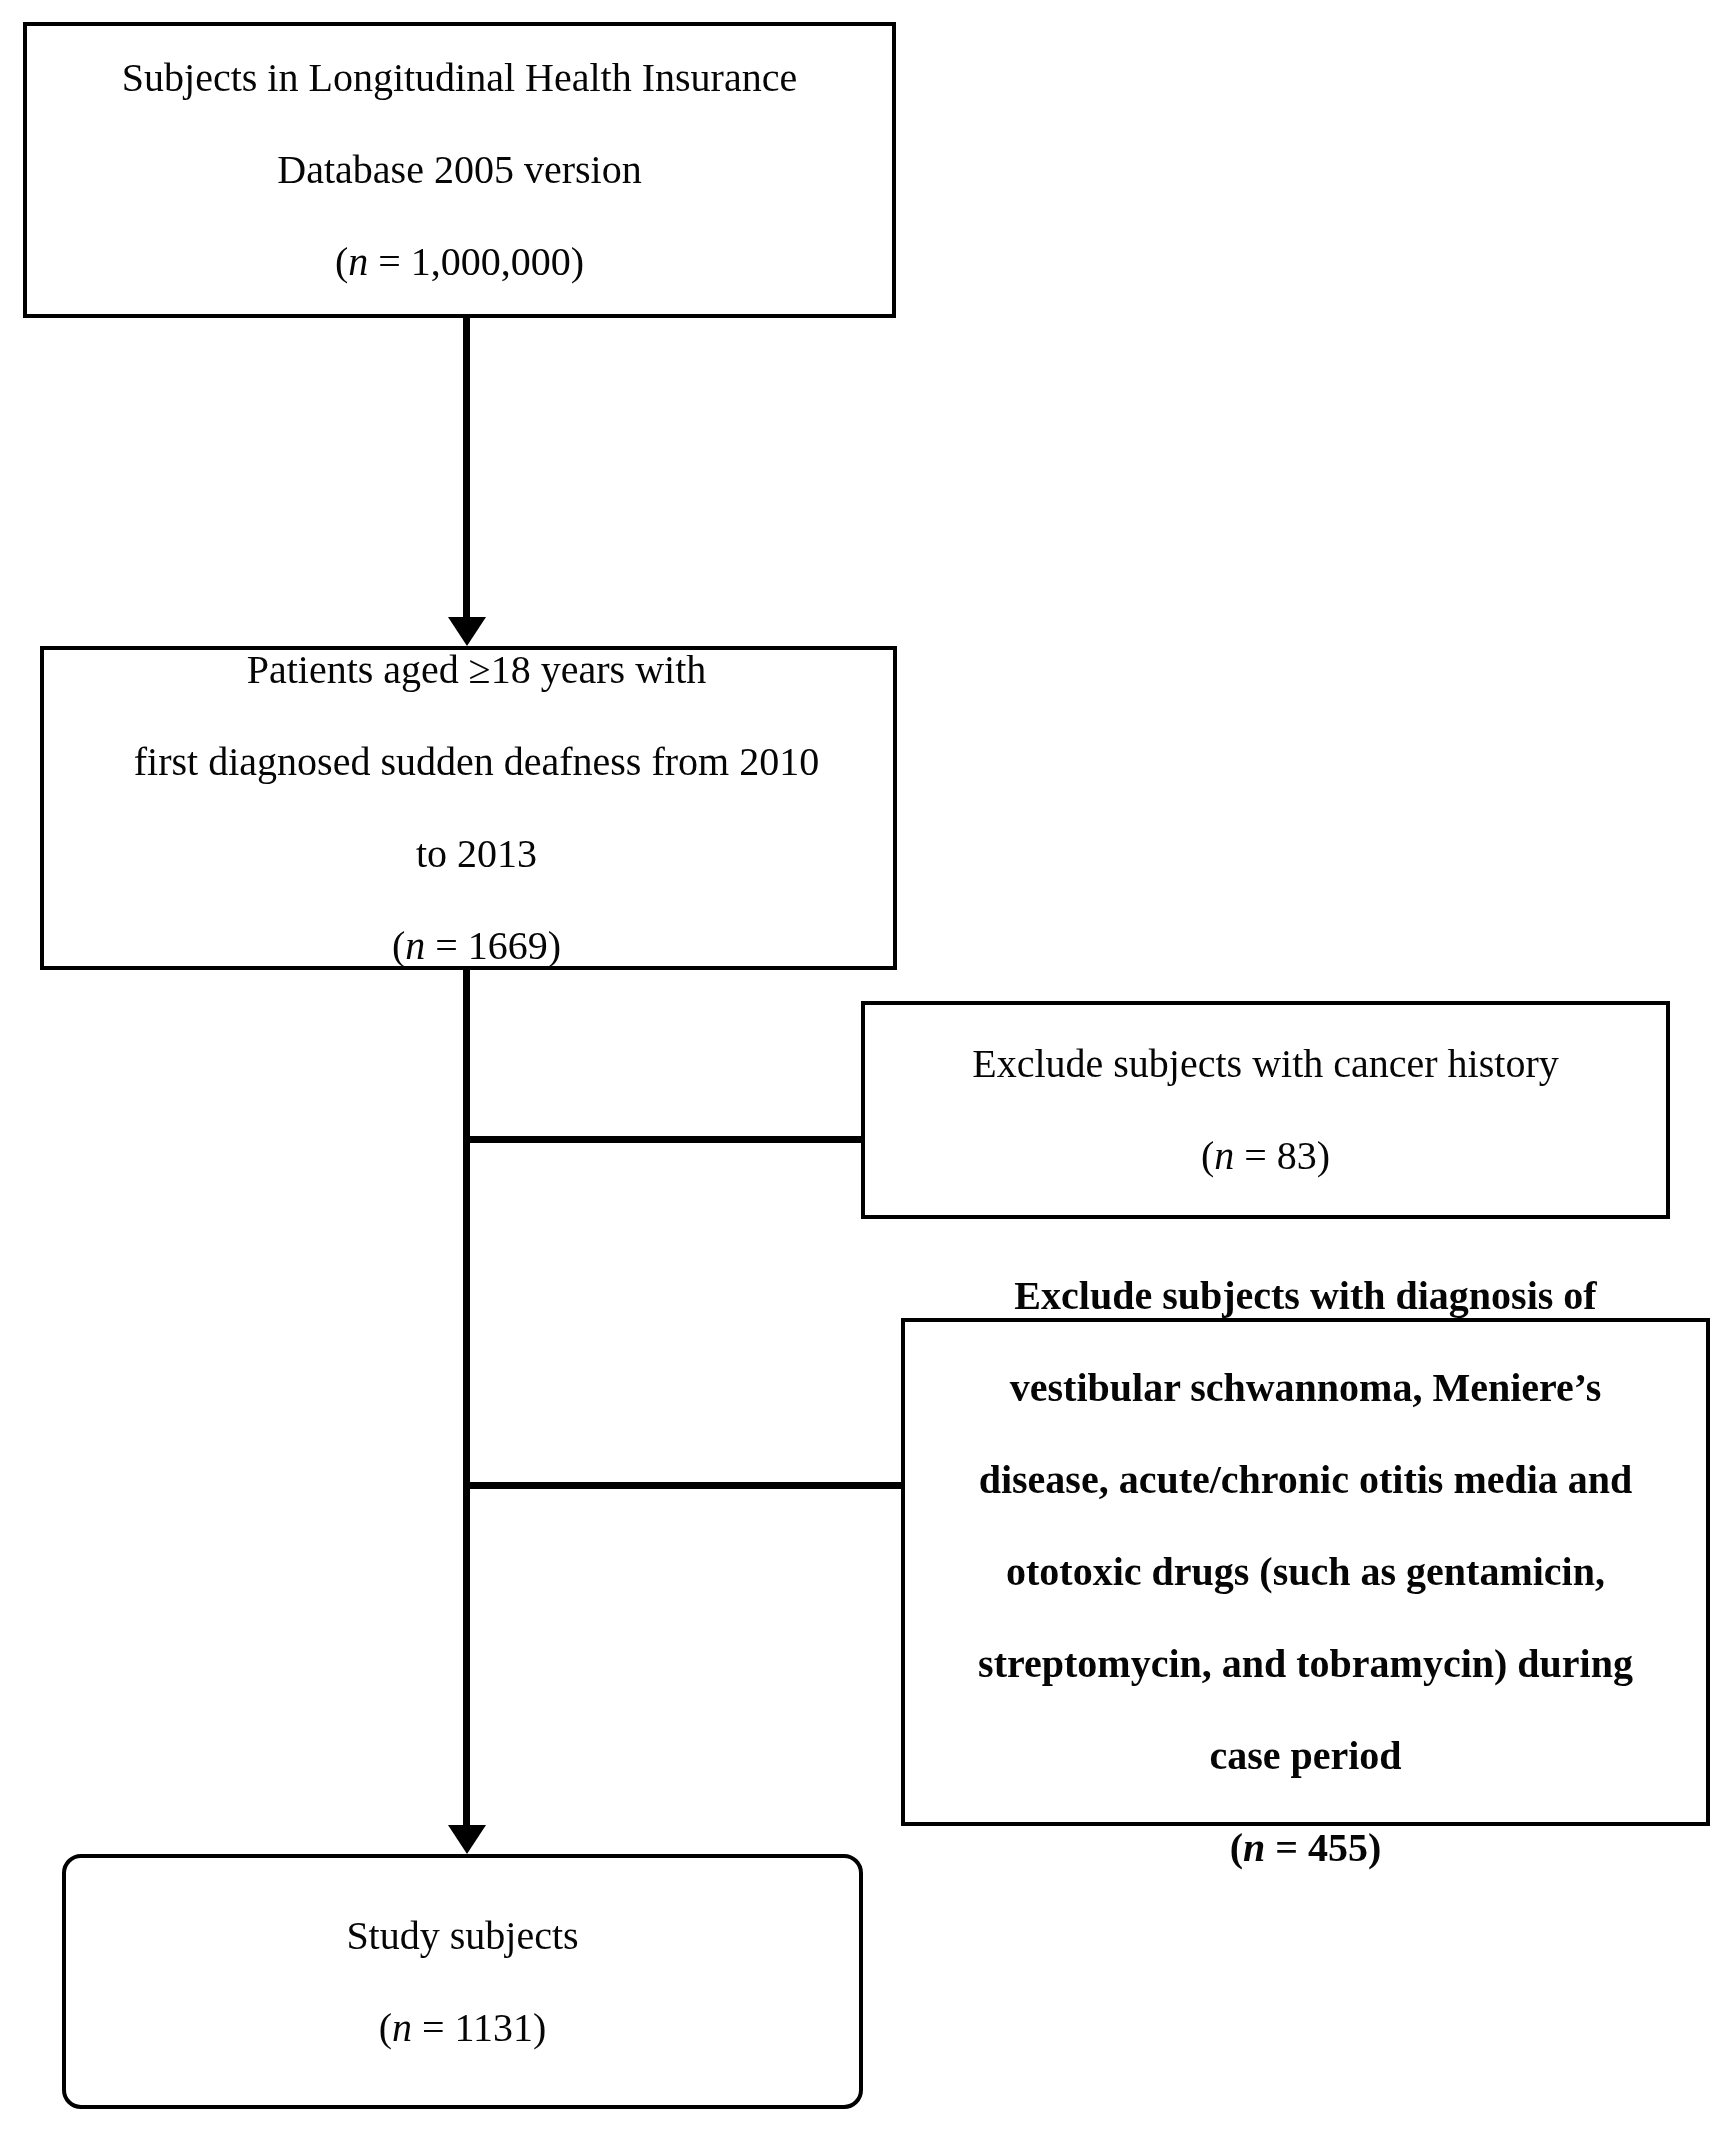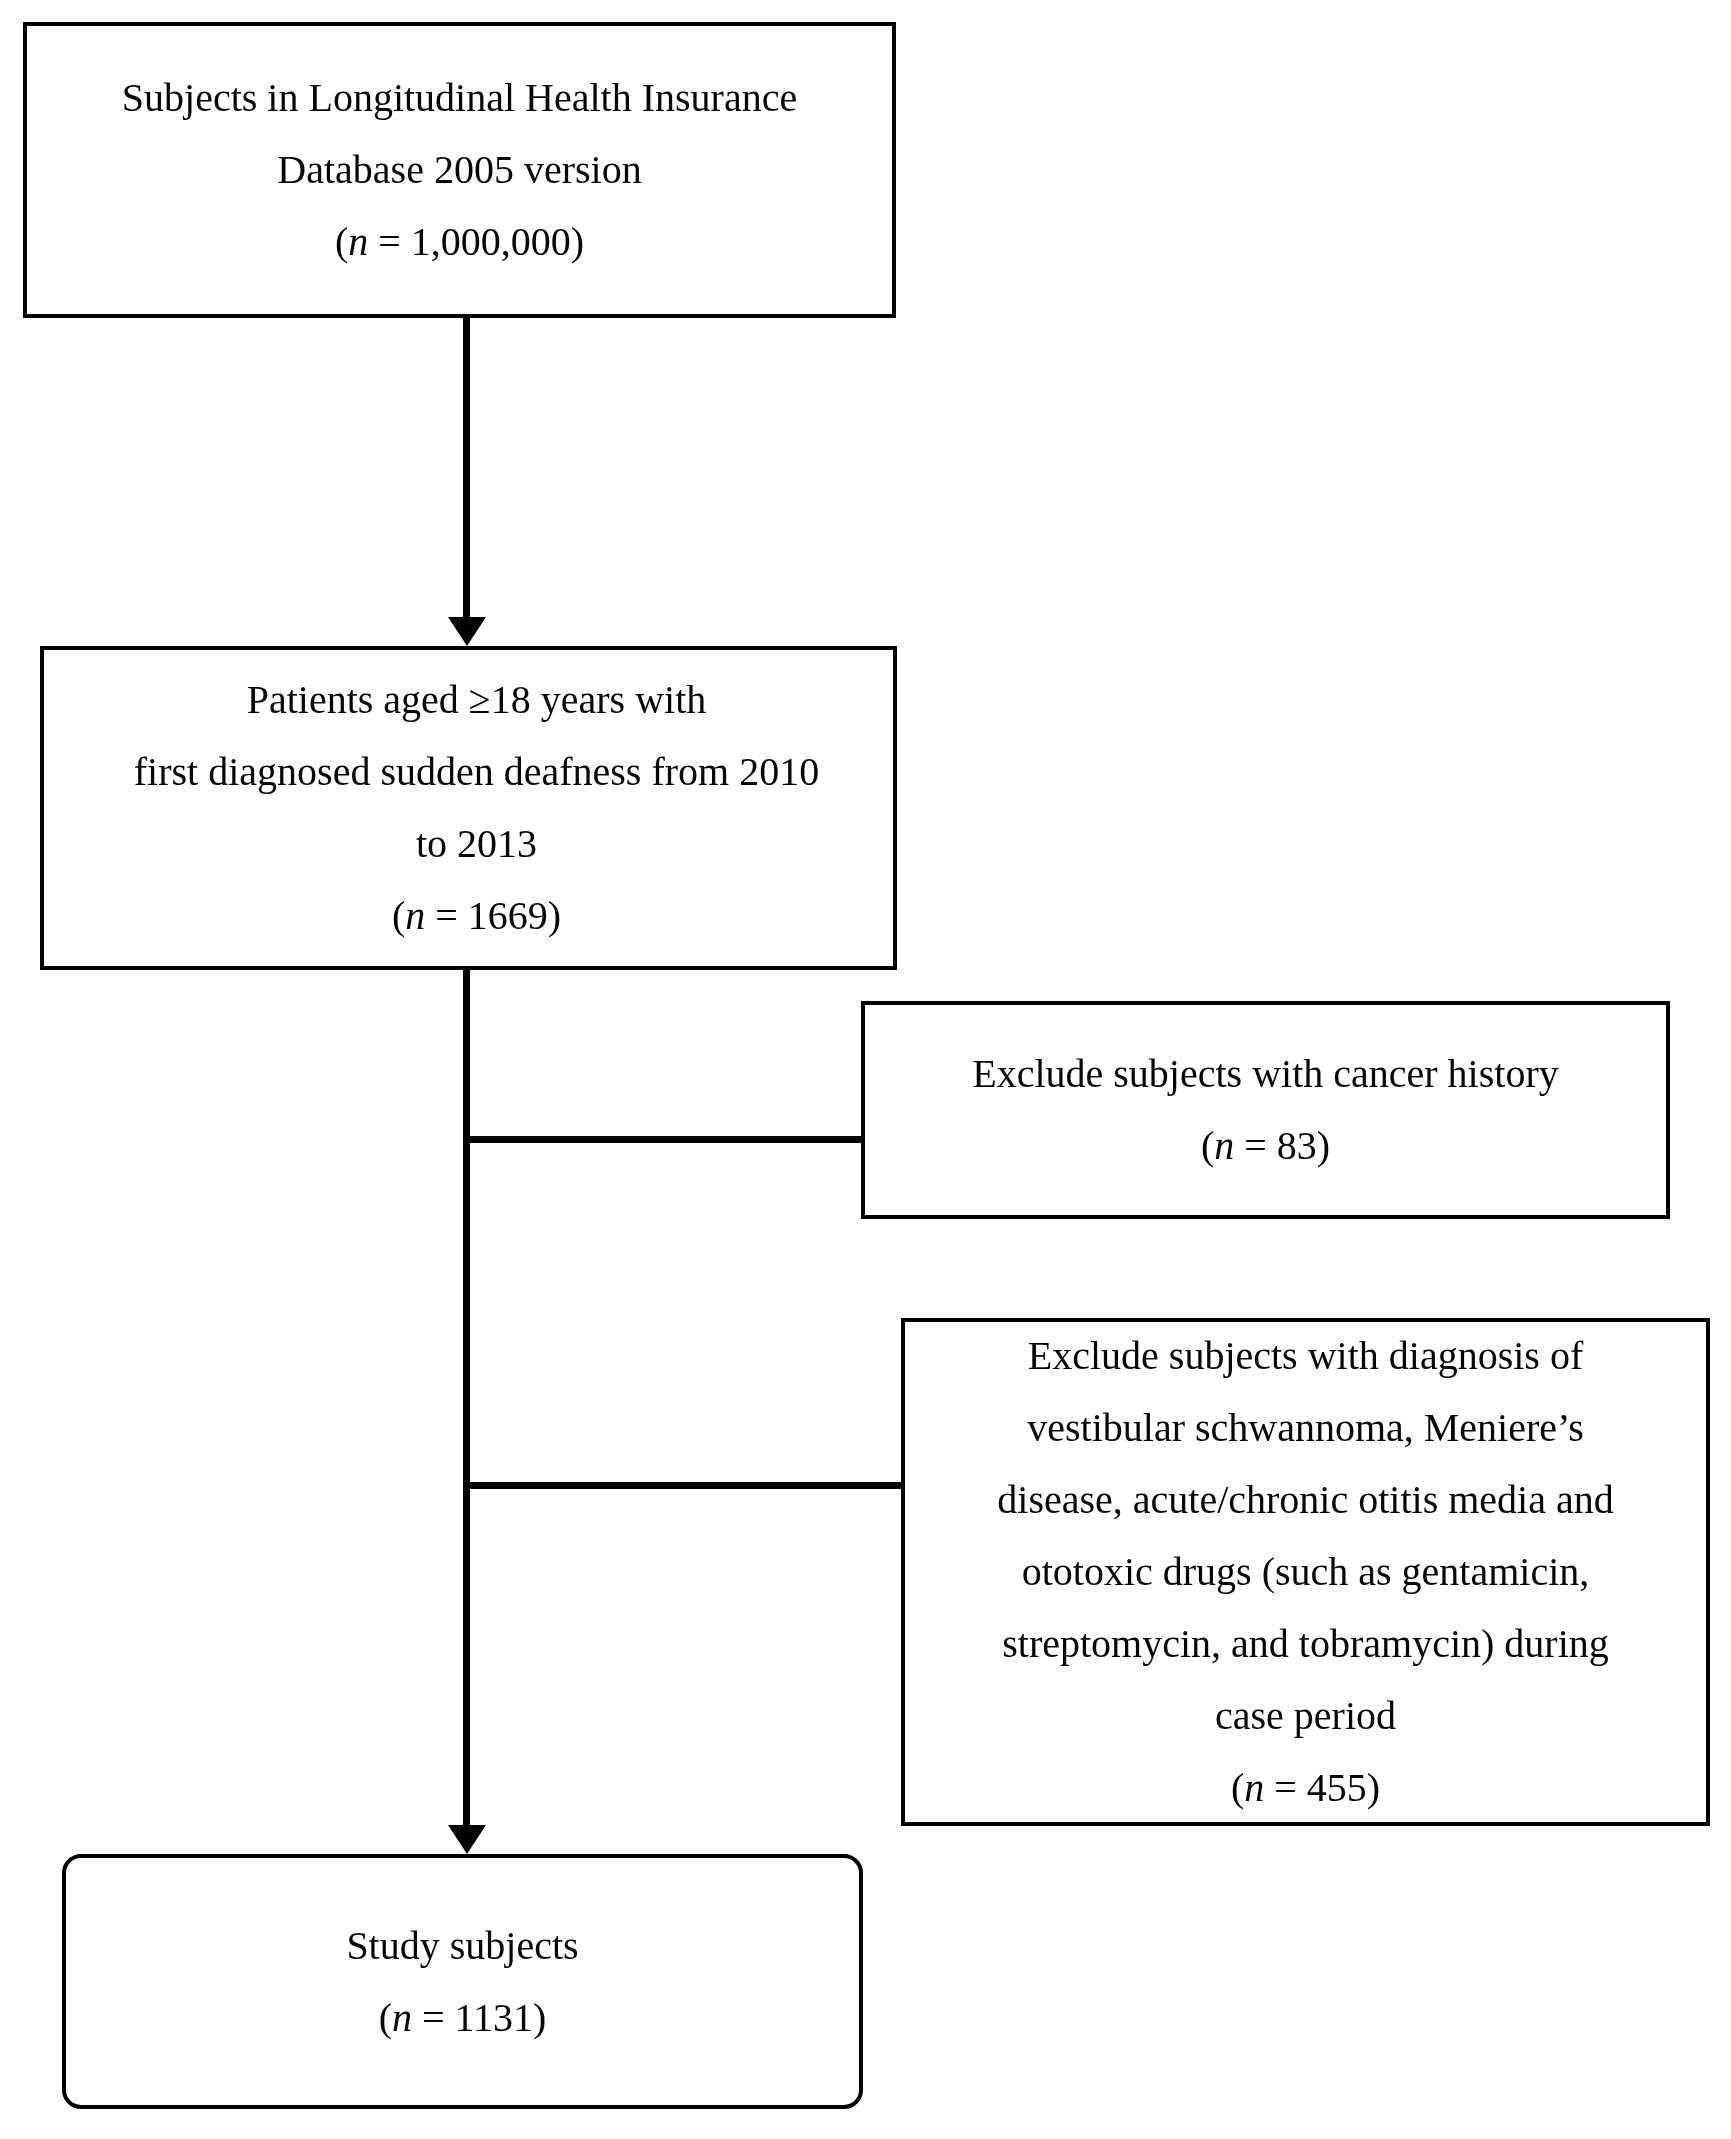--- a/index.html
+++ b/index.html
@@ -13,20 +13,21 @@
   .box {
     position: absolute;
     box-sizing: border-box;
     border: 4.4px solid #000000;
     background: #ffffff;
     display: flex;
     flex-direction: column;
     justify-content: center;
     align-items: center;
     text-align: center;
+    gap: 20px;
   }
   .bline {
     font-size: 40px;
     line-height: 72px;
     color: #060606;
     white-space: nowrap;
   }
   .it { font-style: italic; }
   .conn { position: absolute; background: #000000; }
   .arrowhead {
@@ -35,21 +36,21 @@
     height: 0;
     border-left: 19px solid transparent;
     border-right: 19px solid transparent;
     border-top: 29px solid #000000;
   }
 
   
   #box-source   { left: 23px;   top: 22px;   width: 873px; height: 296px; }
   #box-eligible { left: 40px;   top: 646px; width: 857px; height: 324px; padding-left: 16px; }
   #box-cancer   { left: 861px; top: 1001px; width: 809px; height: 218px; }
-  #box-diagn    { left: 901px; top: 1318px; width: 809px; height: 508px; }
+  #box-diagn    { left: 901px; top: 1318px; width: 809px; height: 508px; font-weight: bold; }
   #box-study    { left: 62px;  top: 1854px; width: 801px; height: 255px; border-radius: 19px; }
 
   #shaft-1   { left: 463px; top: 318px;  width: 6.7px;  height: 301px; }
   #head-1    { left: 448px; top: 617px; }
   #shaft-2   { left: 463px; top: 970px; width: 6.7px;  height: 857px; }
   #head-2    { left: 448px; top: 1825px; }
   #branch-1  { left: 463px; top: 1136px; width: 438px; height: 6.7px; }
   #branch-2  { left: 463px; top: 1482px; width: 438px; height: 6.7px; }
 </style>
 </head>

